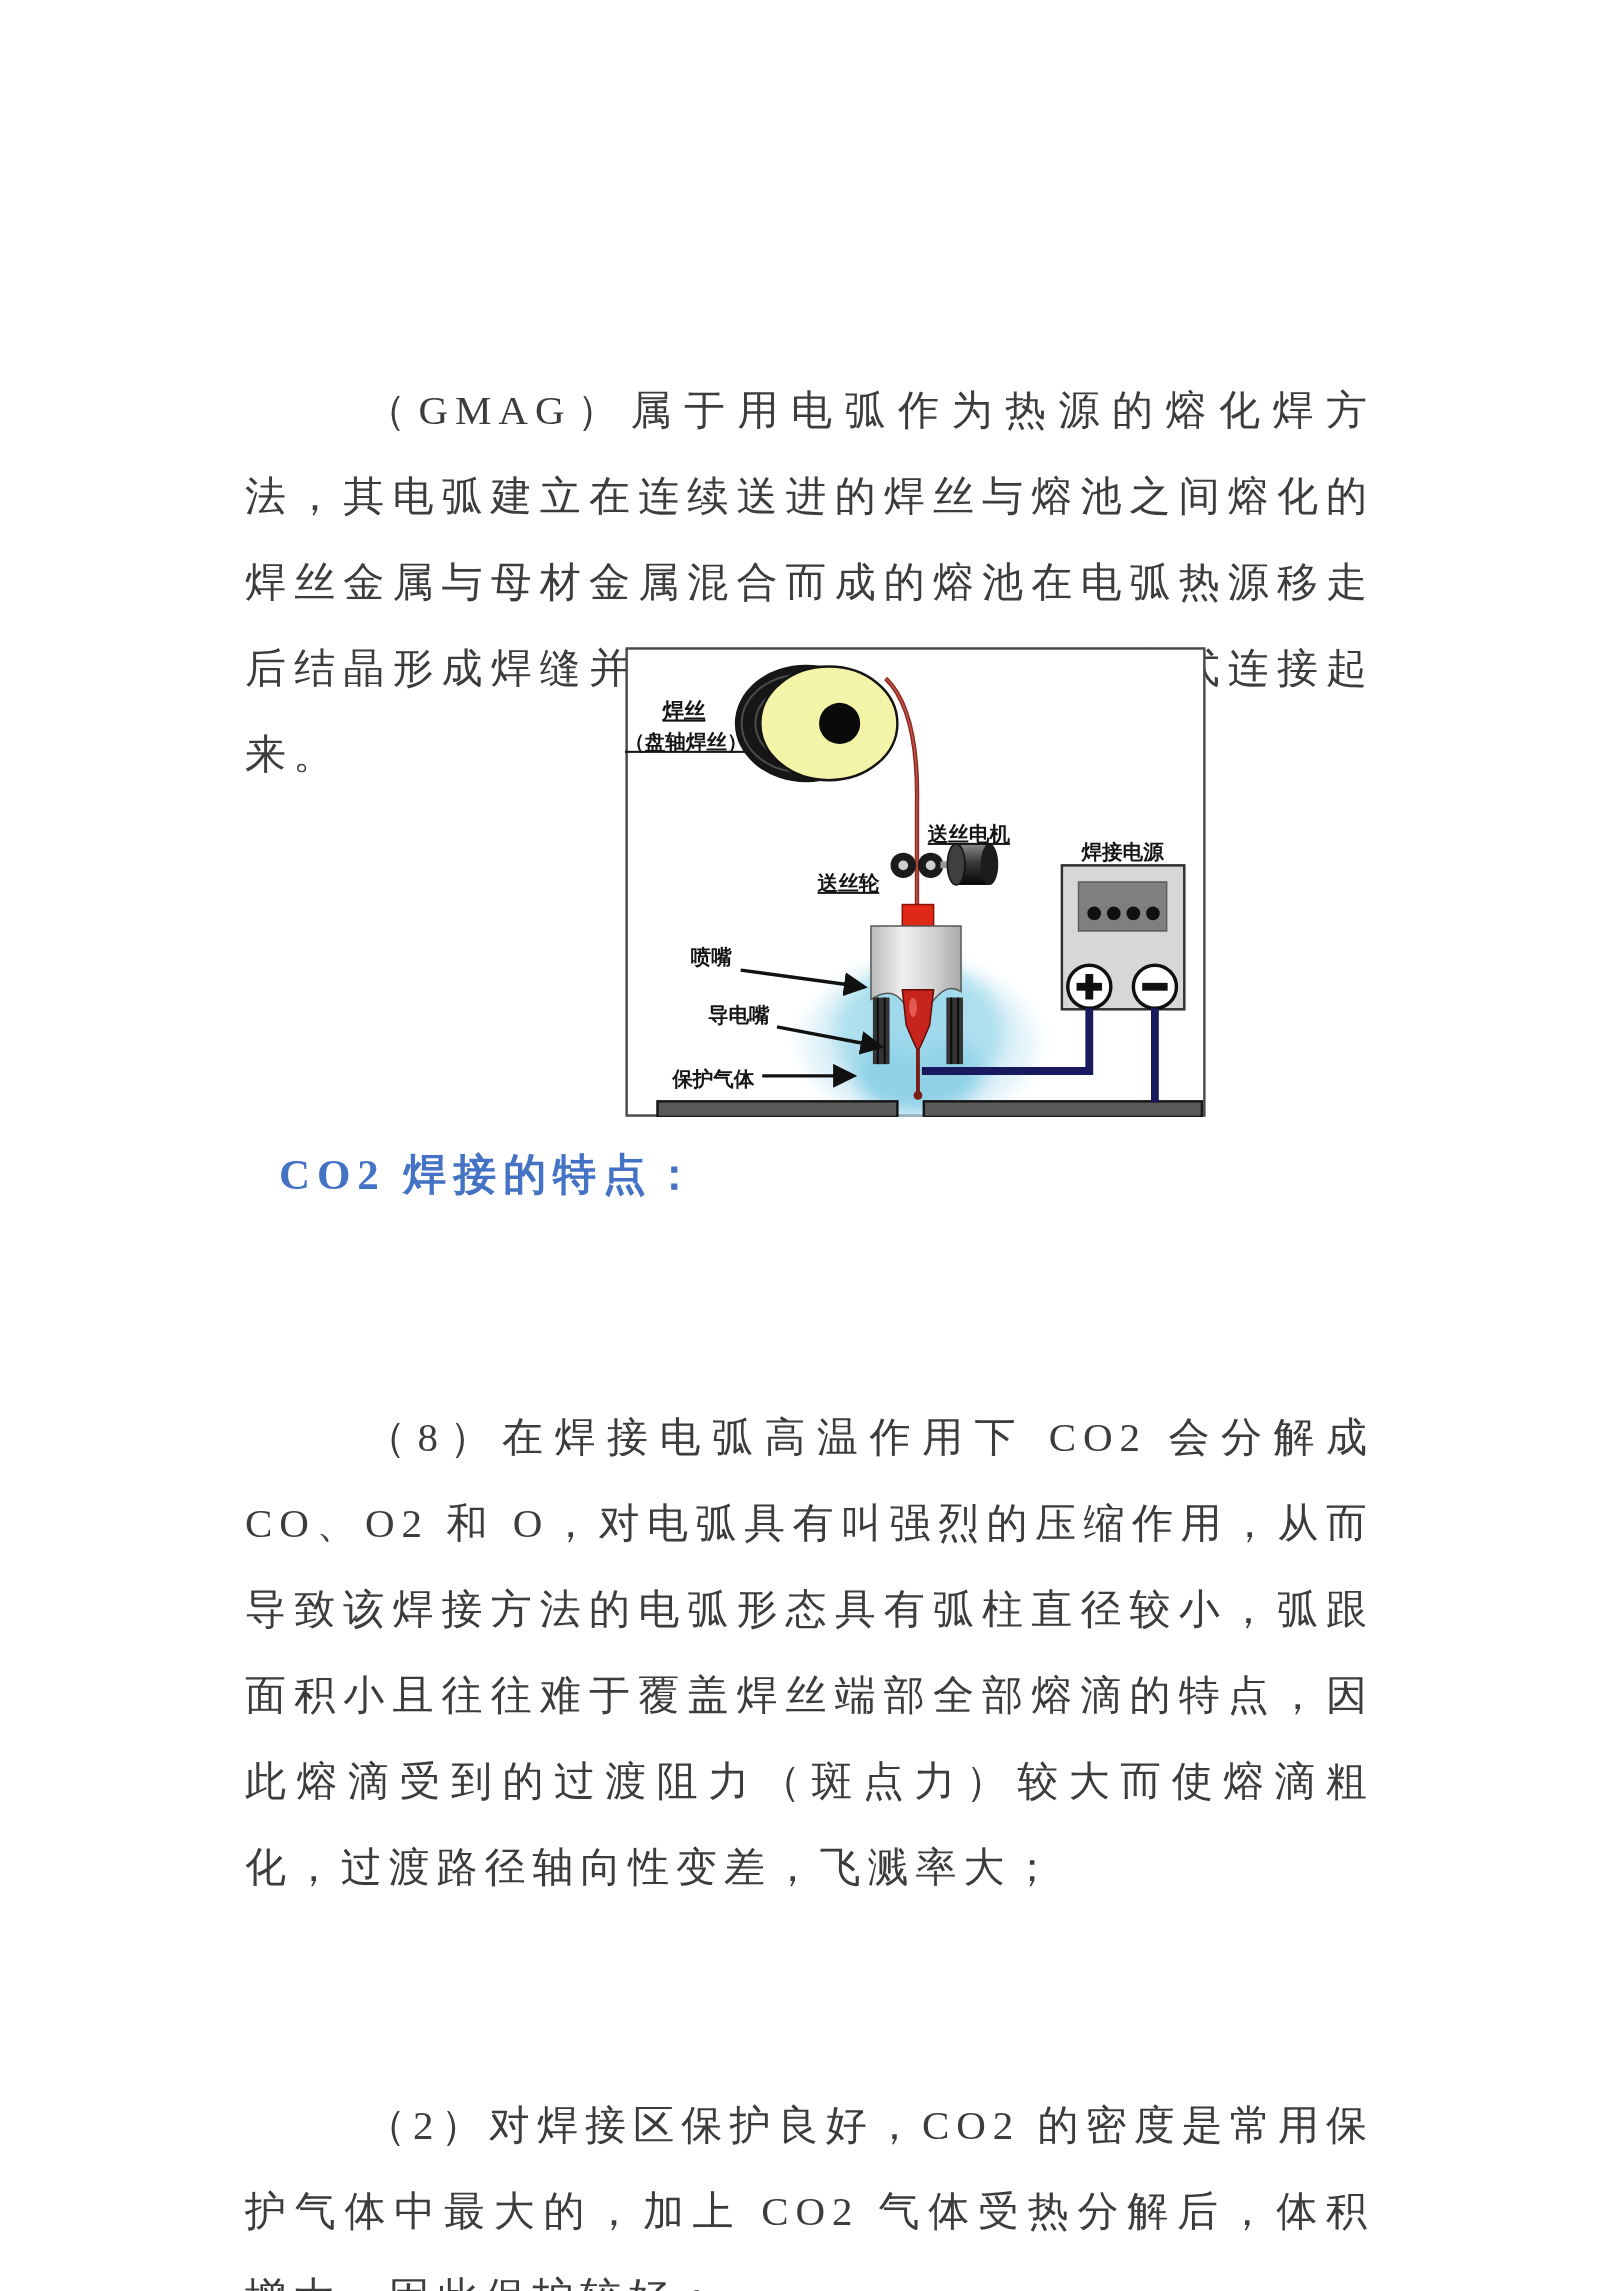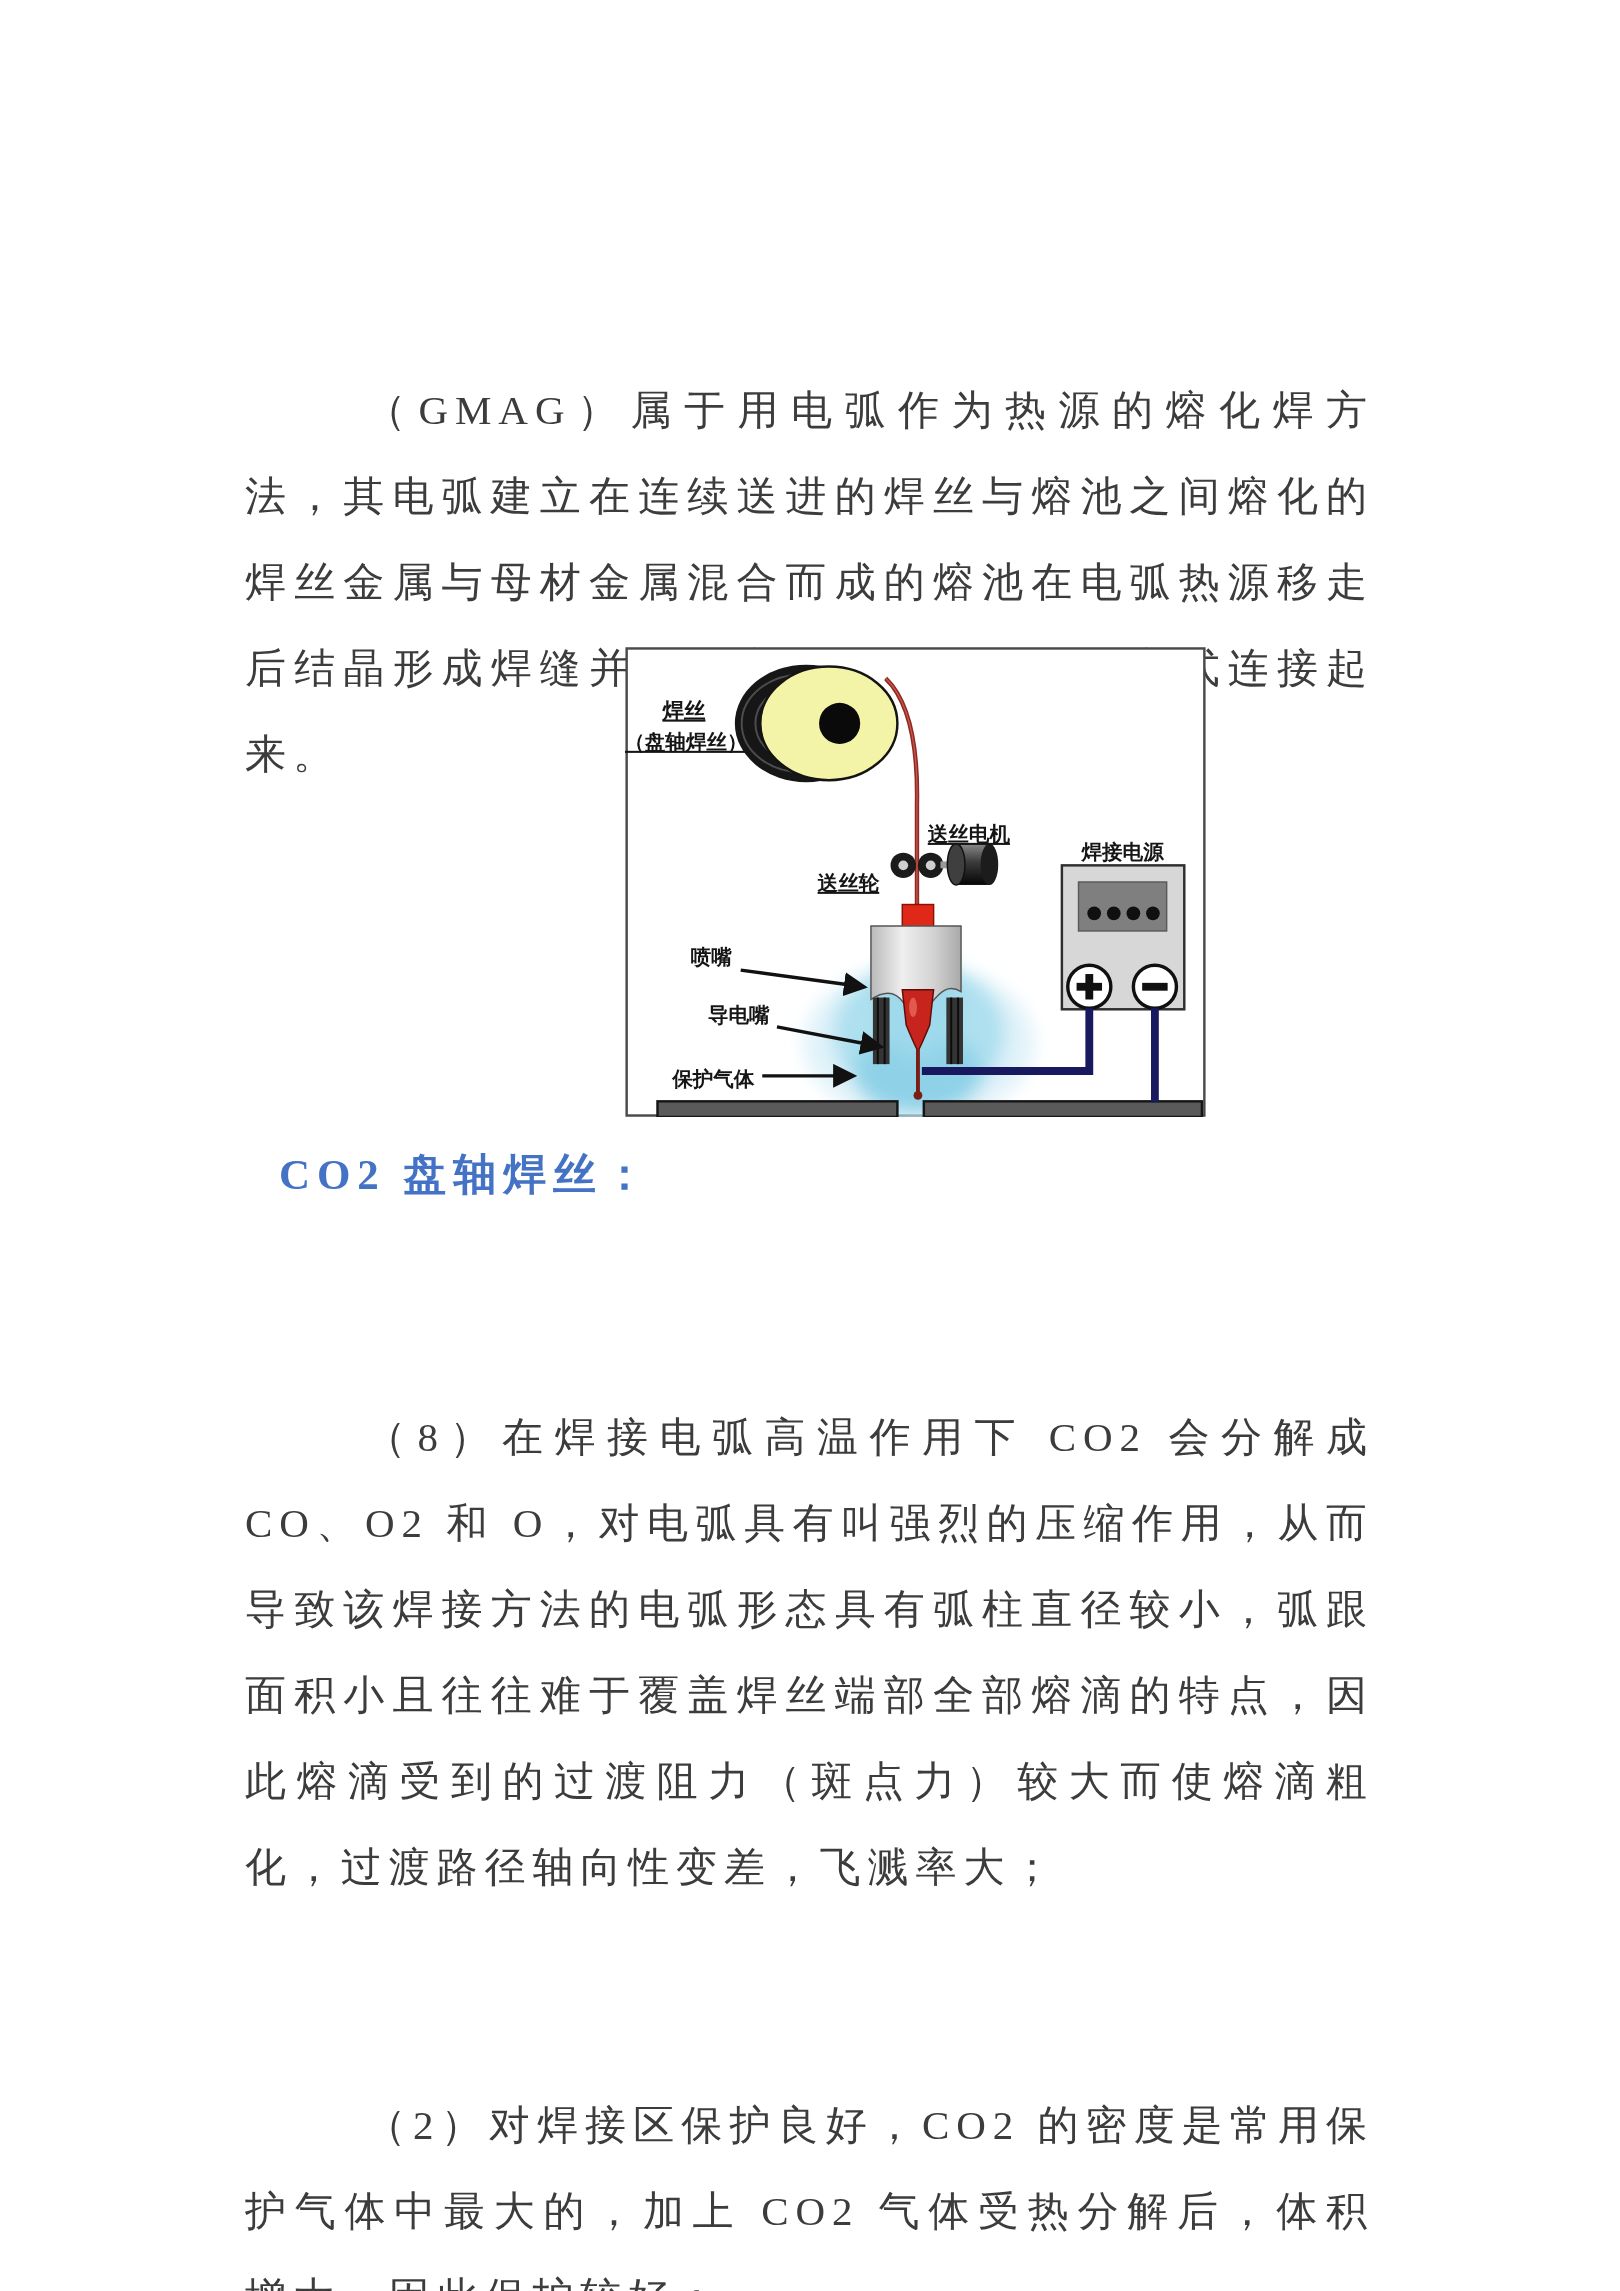--- a/index.html
+++ b/index.html
@@ -146,21 +146,21 @@
       <text x="116" y="383" font-size="21" text-anchor="middle">导电嘴</text>
       <text x="90" y="448" font-size="21" text-anchor="middle">保护气体</text>
       <text x="508" y="216" font-size="21" text-anchor="middle">焊接电源</text>
 
       <line x1="118" y1="330" x2="243" y2="347" stroke="#111" stroke-width="3.5" marker-end="url(#ah)"></line>
       <line x1="155" y1="388" x2="260" y2="408" stroke="#111" stroke-width="3.5" marker-end="url(#ah)"></line>
       <line x1="140" y1="438" x2="232" y2="438" stroke="#111" stroke-width="3.5" marker-end="url(#ah)"></line>
     </svg>
   </div>
 
-  <div class="heading">CO2 盘轴焊丝：</div>
+  <div class="heading">CO2 焊接的特点：</div>
 
   <div class="para" style="top:1222px;">
     <p>（8）在焊接电弧高温作用下 CO2 会分解成 CO、O2 和 O，对电弧具有叫强烈的压缩作用，从而导致该焊接方法的电弧形态具有弧柱直径较小，弧跟面积小且往往难于覆盖焊丝端部全部熔滴的特点，因此熔滴受到的过渡阻力（斑点力）较大而使熔滴粗化，过渡路径轴向性变差，飞溅率大；</p>
     <p>（2）对焊接区保护良好，CO2 的密度是常用保护气体中最大的，加上 CO2 气体受热分解后，体积增大，因此保护较好；</p>
     
   </div>
 
 </div>
 
 

